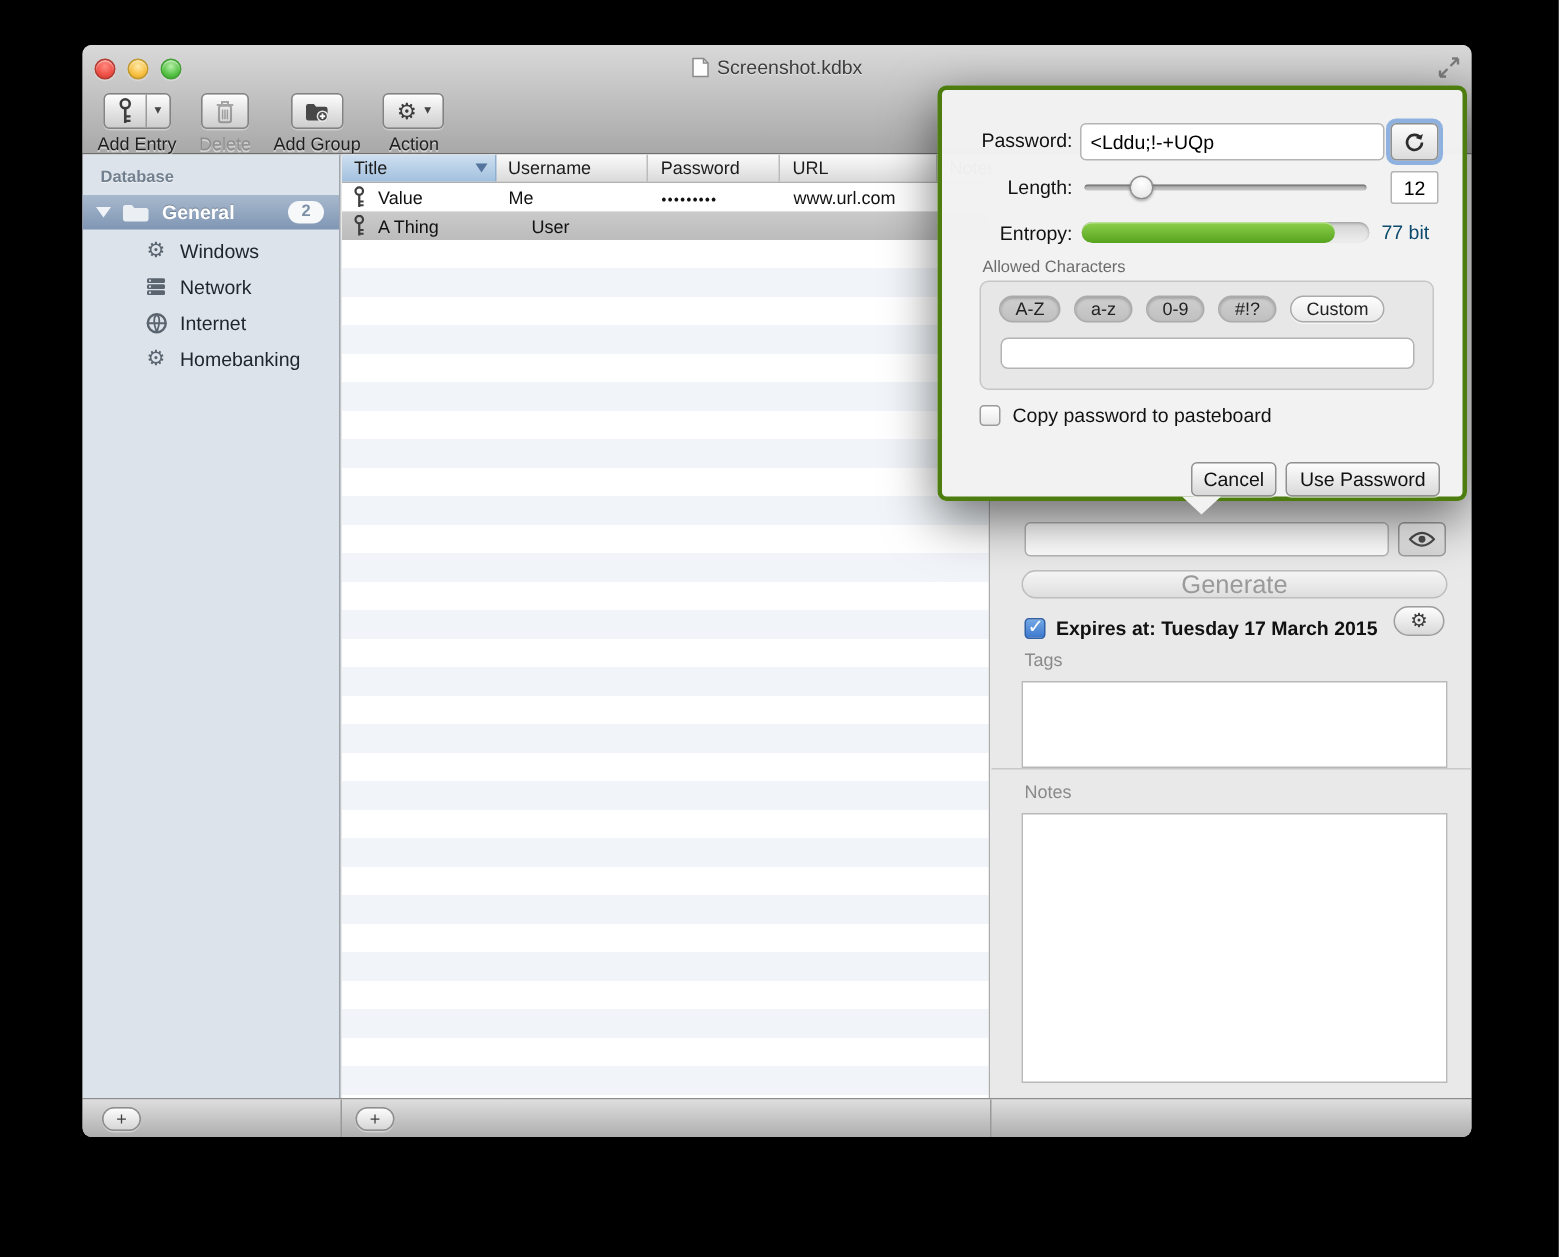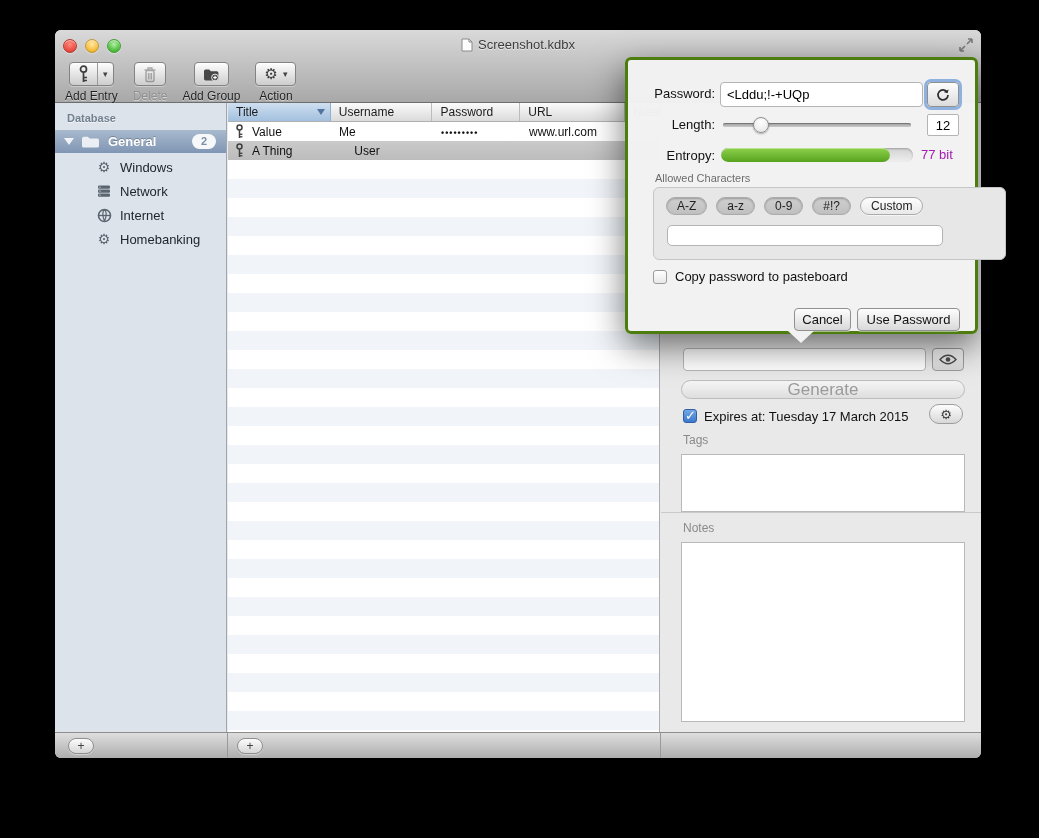--- a/index.html
+++ b/index.html
@@ -66,21 +66,21 @@
   .c-user { width:102px; padding-left:8px; }
   .c-pass { width:88px; padding-left:8px; font-size:9px; letter-spacing:1px; font-weight:bold; padding-top:2px; }
   .c-url { width:105px; padding-left:8px; }
   .row-key { margin-right:8px; display:flex; }
 
   
   .details { position:absolute; left:606px; top:0; right:0; bottom:0; background:#e9e9e9; }
   .dt-field { position:absolute; left:22px; top:245px; width:243px; height:23px; background:#fff; border:1px solid #b6b6b6; border-radius:4px; }
   .eye-btn { position:absolute; left:271px; top:245px; width:32px; height:23px; background:linear-gradient(#fdfdfd,#d8d8d8); border:1px solid #9d9d9d; border-radius:4px; display:flex; align-items:center; justify-content:center; }
   .generate-btn { position:absolute; left:20px; top:277px; width:284px; height:19px; border-radius:10px; background:linear-gradient(#f6f6f6,#dedede); border:1px solid #bdbdbd; text-align:center; font-size:17px; color:#9a9a9a; line-height:17px; }
-  .expires-row { position:absolute; left:22px; top:303px; right:14px; height:20px; display:flex; align-items:center; }
+  .expires-row { position:absolute; left:22px; top:303px; right:14px; height:20px; display:flex; align-items:flex-end;font-weight:bold; }
   .checkbox { width:14px; height:14px; border:1px solid #9b9b9b; border-radius:3px; background:linear-gradient(#fff,#e8e8e8); position:relative; flex:none; }
   .checkbox.checked { background:linear-gradient(#74a9e6,#3c78cd); border-color:#2f5fa4; }
   .checkbox.checked::after { content:"✓"; position:absolute; left:1px; top:-2px; color:#fff; font-size:13px; font-weight:bold; font-family:"DejaVu Sans",sans-serif; }
   .expires-label { font-size:13px; color:#111; margin-left:7px; }
   .gear-btn { position:absolute; left:268px; top:301px; width:34px; height:20px; border-radius:10px; background:linear-gradient(#fdfdfd,#d8d8d8); border:1px solid #9d9d9d; text-align:center; }
   .gear-btn .gear-glyph { font-size:13px; line-height:18px; }
   .section-label { position:absolute; left:22px; font-size:12px; color:#8a8a8a; }
   .dt-textarea { position:absolute; left:20px; width:284px; background:#fff; border:1px solid #b9b9b9; resize:none; }
   .dt-divider { position:absolute; left:0; right:0; top:409px; height:1px; background:#c9c9c9; }
 
@@ -96,23 +96,23 @@
   .popover::after { content:""; position:absolute; left:160px; bottom:-12px; width:0; height:0;
     border-left:13px solid transparent; border-right:13px solid transparent; border-top:12px solid #f2f2f2; }
   .po-label { position:absolute; width:87px; text-align:right; font-size:13px; color:#111; }
   .po-field { position:absolute; background:#fff; border:1px solid #b4b4b4; border-radius:4px; font-size:13px; font-family:"Liberation Sans",sans-serif; padding:0 6px; color:#000; }
   .refresh-btn { position:absolute; left:299px; top:22px; width:32px; height:25px; background:linear-gradient(#fdfdfd,#dcdcdc); border:1px solid #8f8f8f; border-radius:4px; display:flex; align-items:center; justify-content:center; box-shadow:0 0 0 3px rgba(125,166,220,.85); }
   .slider-track { position:absolute; left:95px; top:63px; width:188px; height:4px; border-radius:2px; background:linear-gradient(#9f9f9f,#c9c9c9); box-shadow:inset 0 1px 1px rgba(0,0,0,.3); }
   .slider-thumb { position:absolute; top:-6px; width:16px; height:16px; border-radius:50%; background:radial-gradient(circle at 50% 30%,#ffffff,#e2e2e2); border:1px solid #8e8e8e; box-shadow:0 1px 2px rgba(0,0,0,.3); }
   .len-box { position:absolute; left:299px; top:54px; width:32px; height:22px; text-align:center; border-radius:2px; }
   .entropy-bar { position:absolute; left:93px; top:88px; width:192px; height:14px; border-radius:7px; background:linear-gradient(#d2d2d2,#efefef); box-shadow:inset 0 1px 2px rgba(0,0,0,.25); overflow:hidden; }
   .entropy-fill { height:100%; border-radius:7px; background:linear-gradient(#8fd14d,#56a31e); box-shadow:inset 0 1px 0 rgba(255,255,255,.4); }
-  .entropy-text { position:absolute; left:293px; top:87px; font-size:13px; color:#a21caf; }
+  .entropy-text { position:absolute; left:293px; top:87px; font-size:13px; color:#0c4a6e; }
   .allowed-label { position:absolute; left:27px; top:112px; font-size:11px; color:#6c6c6c; }
-  .groupbox { position:absolute; left:25px; top:127px; width:353px; height:73px; background:#e7e7e7; border:1px solid #c6c6c6; border-radius:6px; }
+  .groupbox { position:absolute; left:25px; top:127px; width:303px; height:73px; background:#e7e7e7; border:1px solid #c6c6c6; border-radius:6px; }
   .pills { position:absolute; left:12px; top:9px; display:flex; gap:9px; }
   .pill { height:18px; padding:0 10px; border-radius:9px; font-size:12px; color:#222; line-height:16px;
     background:linear-gradient(#fdfdfd,#e9e9e9); border:1px solid #ababab; box-shadow:0 1px 0 rgba(255,255,255,.6); }
   .pill.active { background:linear-gradient(#cfcfcf,#c0c0c0); box-shadow:inset 0 1px 2px rgba(0,0,0,.25); }
   .custom-field { left:13px; top:37px; width:276px; height:21px; border-radius:5px; }
   .copy-row { position:absolute; left:25px; top:209px; display:flex; align-items:center; }
   .copy-label { font-size:13px; color:#111; margin-left:8px; }
   .po-btn { position:absolute; top:248px; height:23px; border-radius:4px; background:linear-gradient(#fdfdfd,#d9d9d9); border:1px solid #909090; font-size:13px; color:#111; text-align:center; line-height:21px; box-shadow:0 1px 0 rgba(255,255,255,.5); }
   .btn-cancel { left:166px; width:57px; }
   .btn-use { left:229px; width:103px; }

